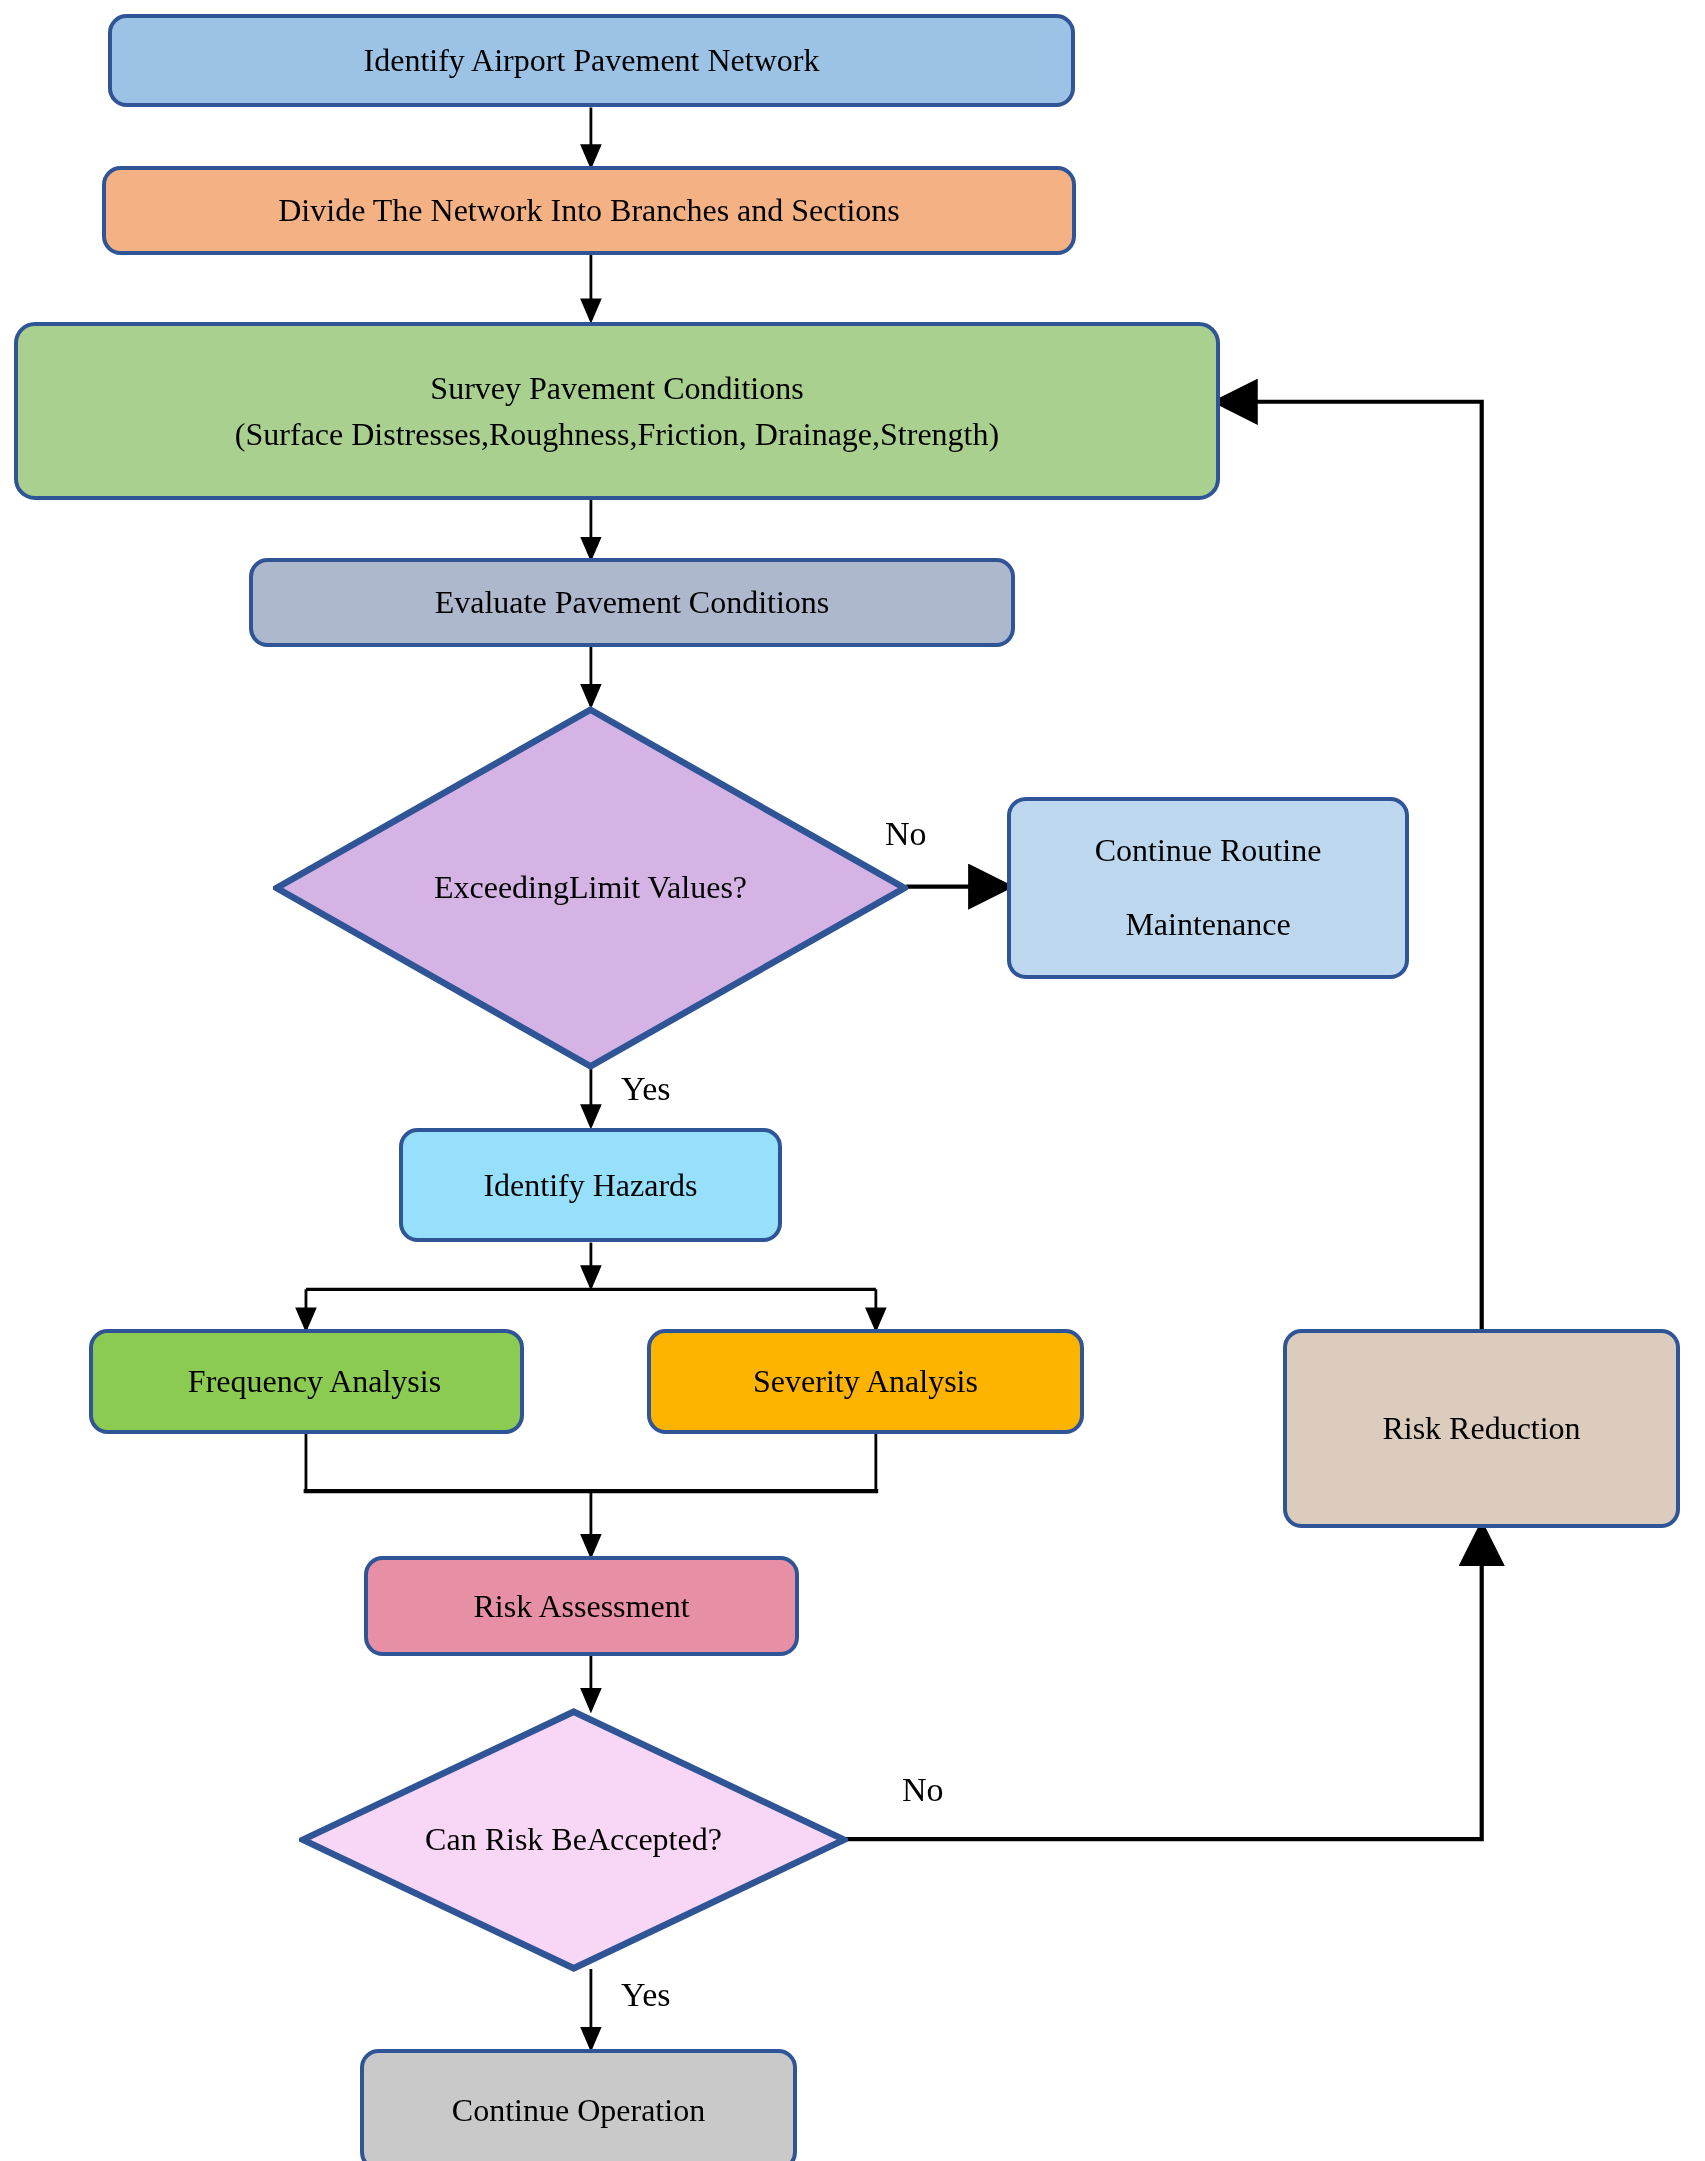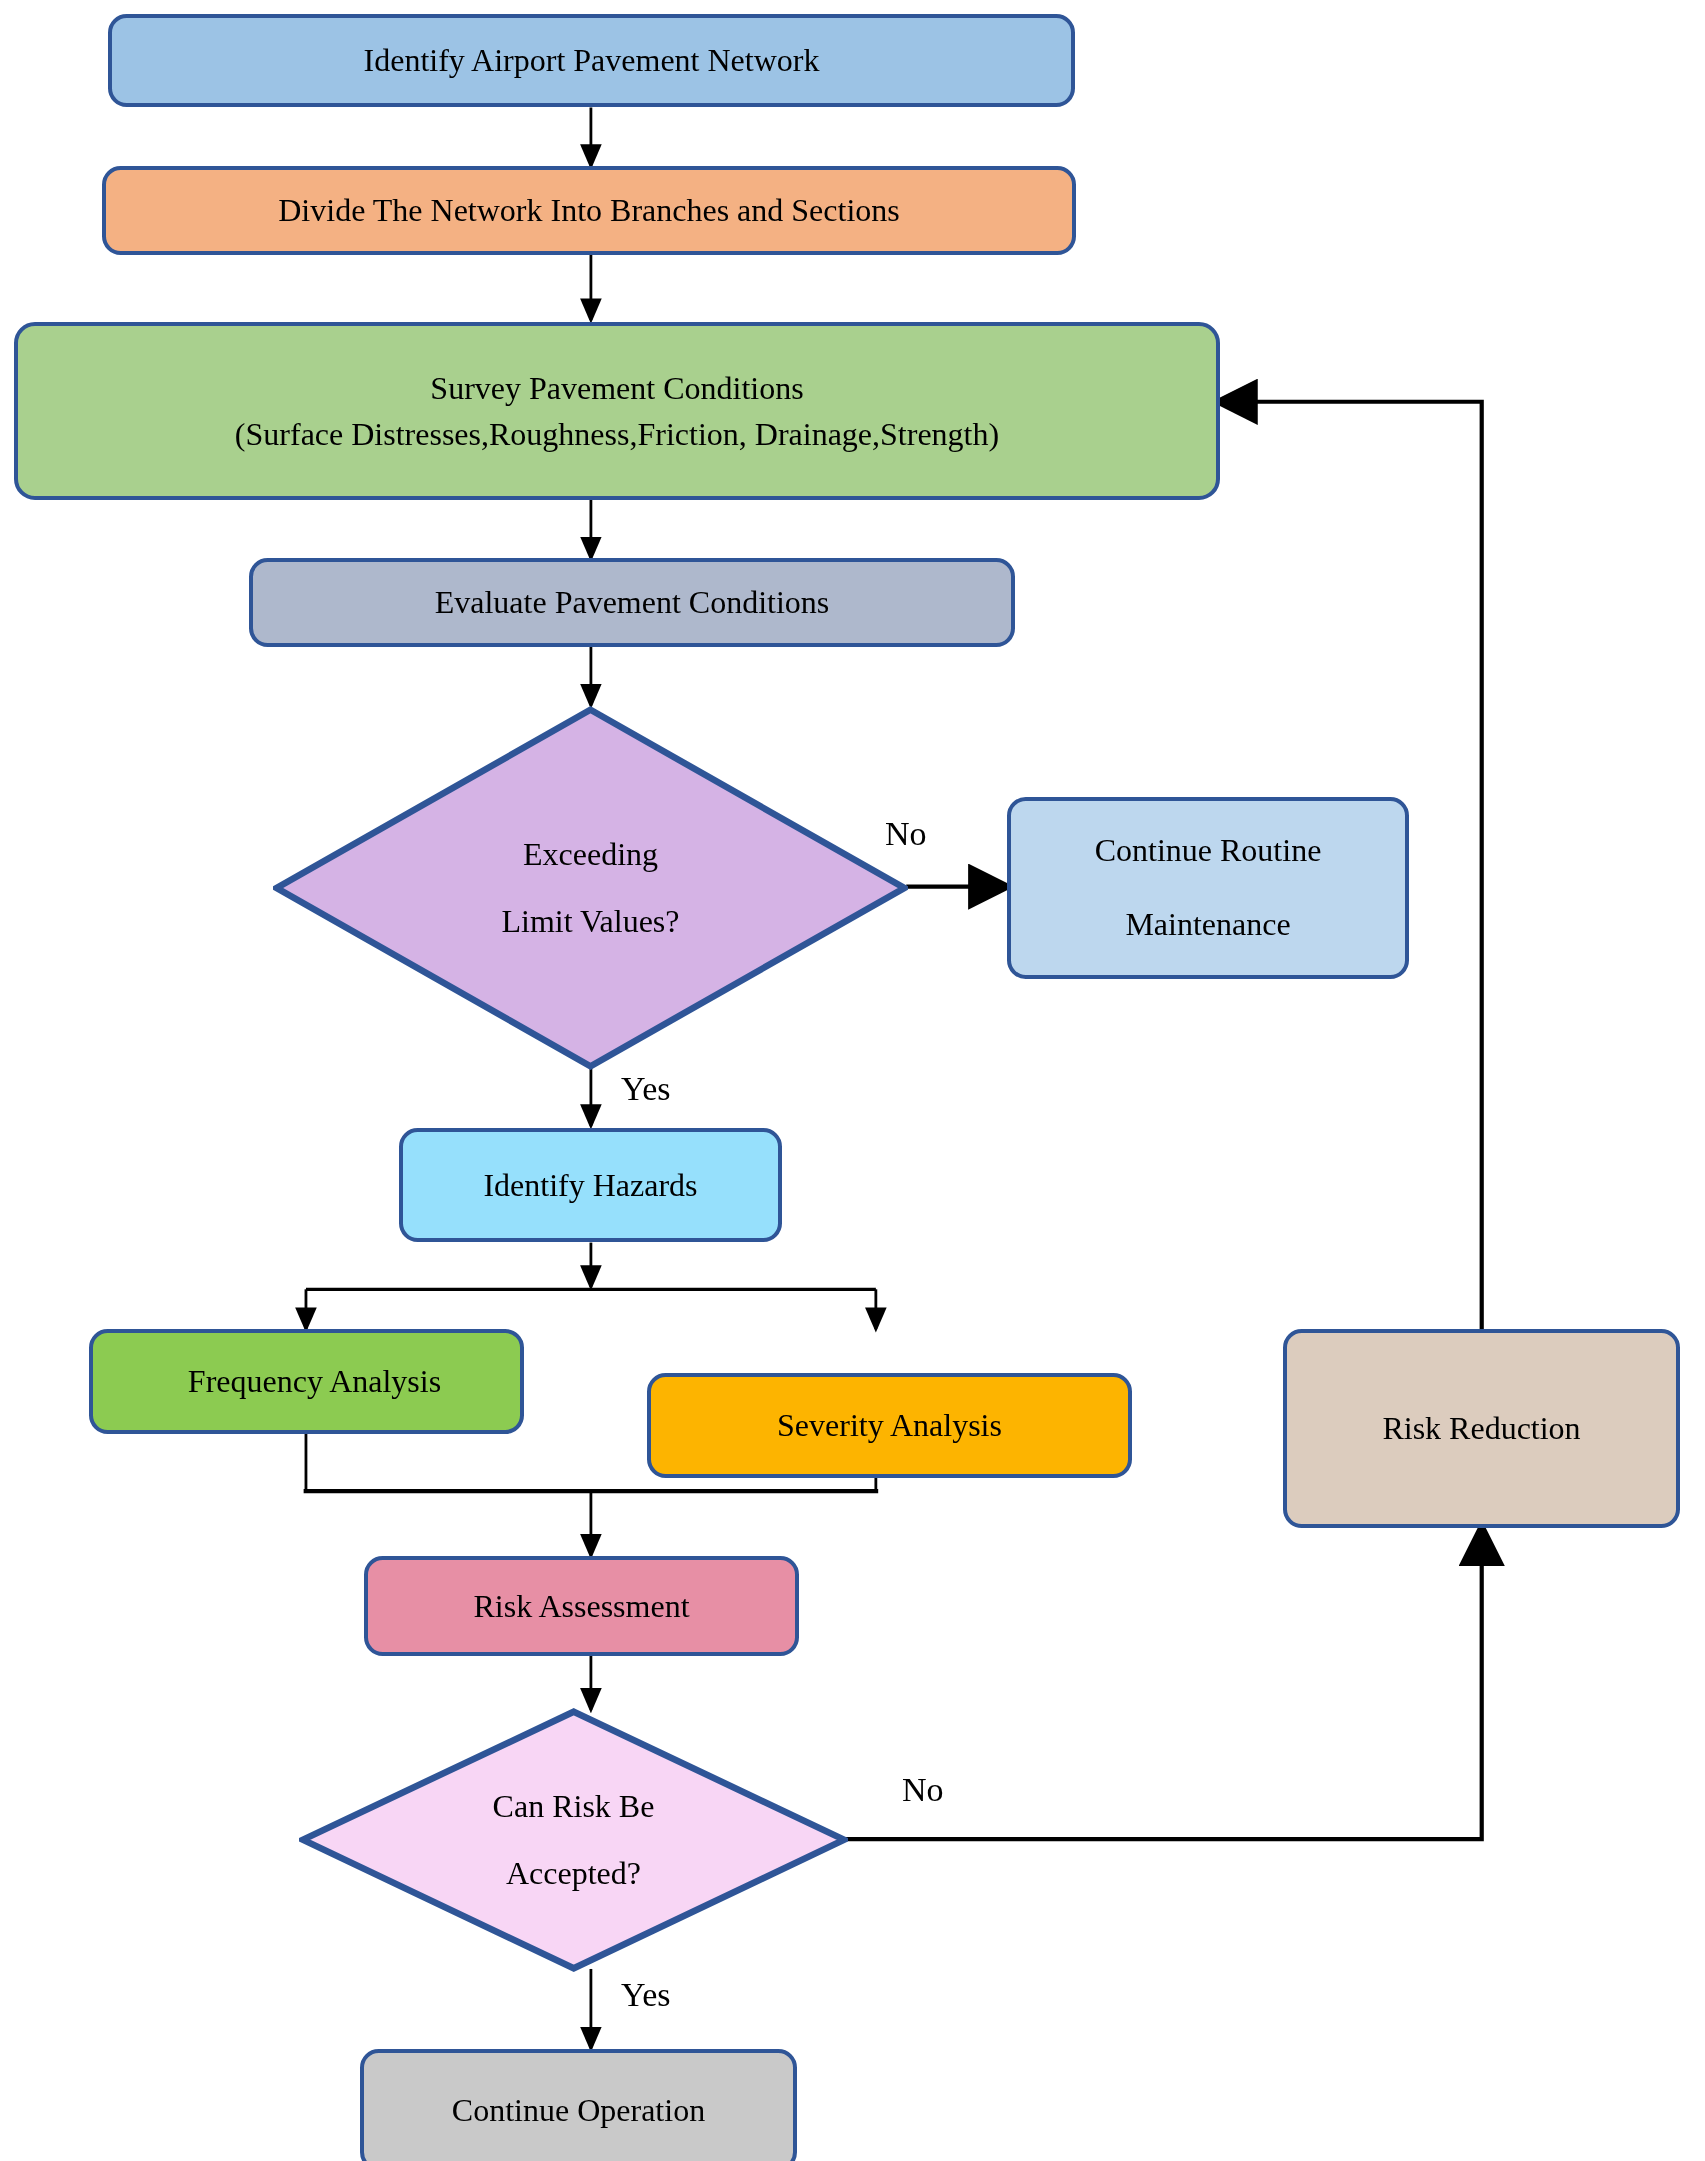--- a/index.html
+++ b/index.html
@@ -42,21 +42,21 @@
     left: 0; top: 0;
     width: 100%;
     height: 100%;
   }
   .diamond-label {
     position: absolute;
     left: 0; top: 0;
     width: 100%;
     height: 100%;
     display: flex;
-    flex-direction: column;
+    flex-direction: row;
     align-items: center;
     justify-content: center;
     text-align: center;
     color: #000000;
     line-height: 2.1;
     pointer-events: none;
   }
   #edges {
     position: absolute;
     left: 0; top: 0;
@@ -151,21 +151,21 @@
   </div>
 
   <div class="node" style="left:399px; top:1128px; width:383px; height:114px; background:#96E0FC; font-size:32px;">
     <span class="line">Identify Hazards</span>
   </div>
 
   <div class="node" style="left:89px; top:1329px; width:435px; height:105px; background:#8CCB51; font-size:32px;padding-left:16px;">
     <span class="line">Frequency Analysis</span>
   </div>
 
-  <div class="node" style="left:647px; top:1329px; width:485px; height:105px; background:#FDB400; font-size:32px;margin-top:44px;">
+  <div class="node" style="left:647px; top:1329px; width:437px; height:105px; background:#FDB400; font-size:32px;">
     <span class="line">Severity Analysis</span>
   </div>
 
   <div class="node" style="left:364px; top:1556px; width:435px; height:100px; background:#E78FA5; font-size:32px;">
     <span class="line">Risk Assessment</span>
   </div>
 
   <div class="diamond-wrap" style="left:299px; top:1708px; width:549px; height:264px;">
     <svg viewBox="0 0 1175 565" preserveAspectRatio="none" xmlns="http://www.w3.org/2000/svg">
       <polygon points="588,8 1167,282 588,557 8,282" fill="#F8D6F5" stroke="#2F5597" stroke-width="14"></polygon>

